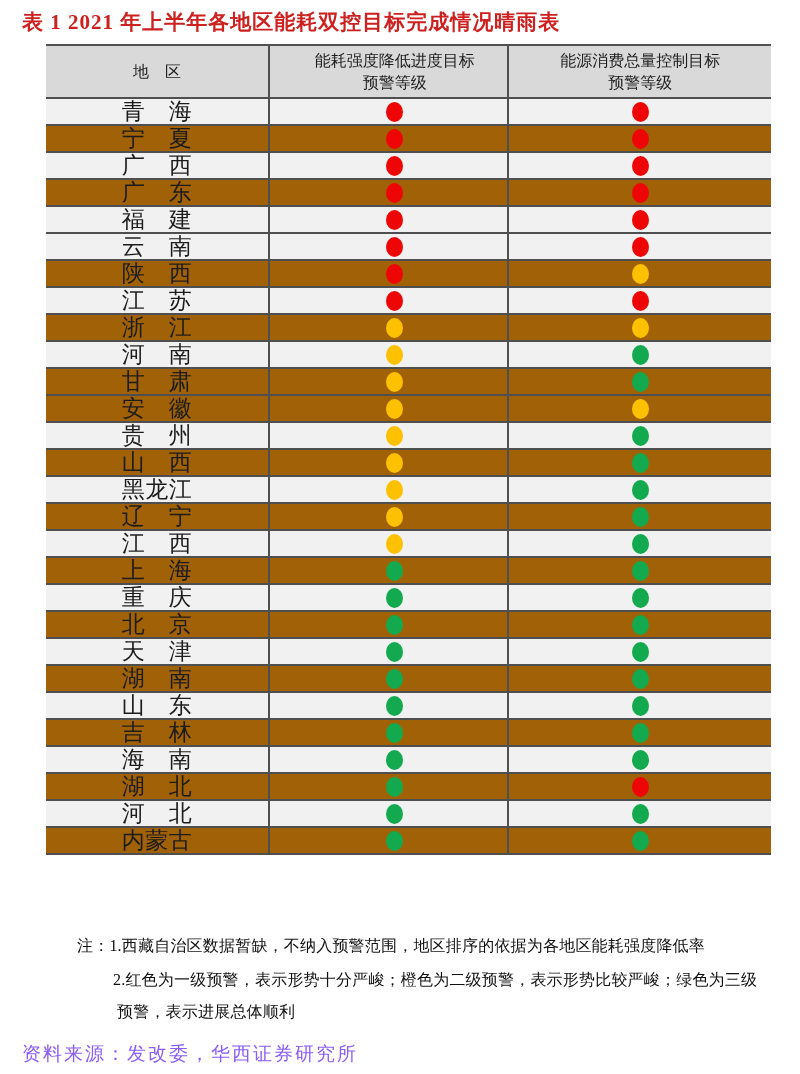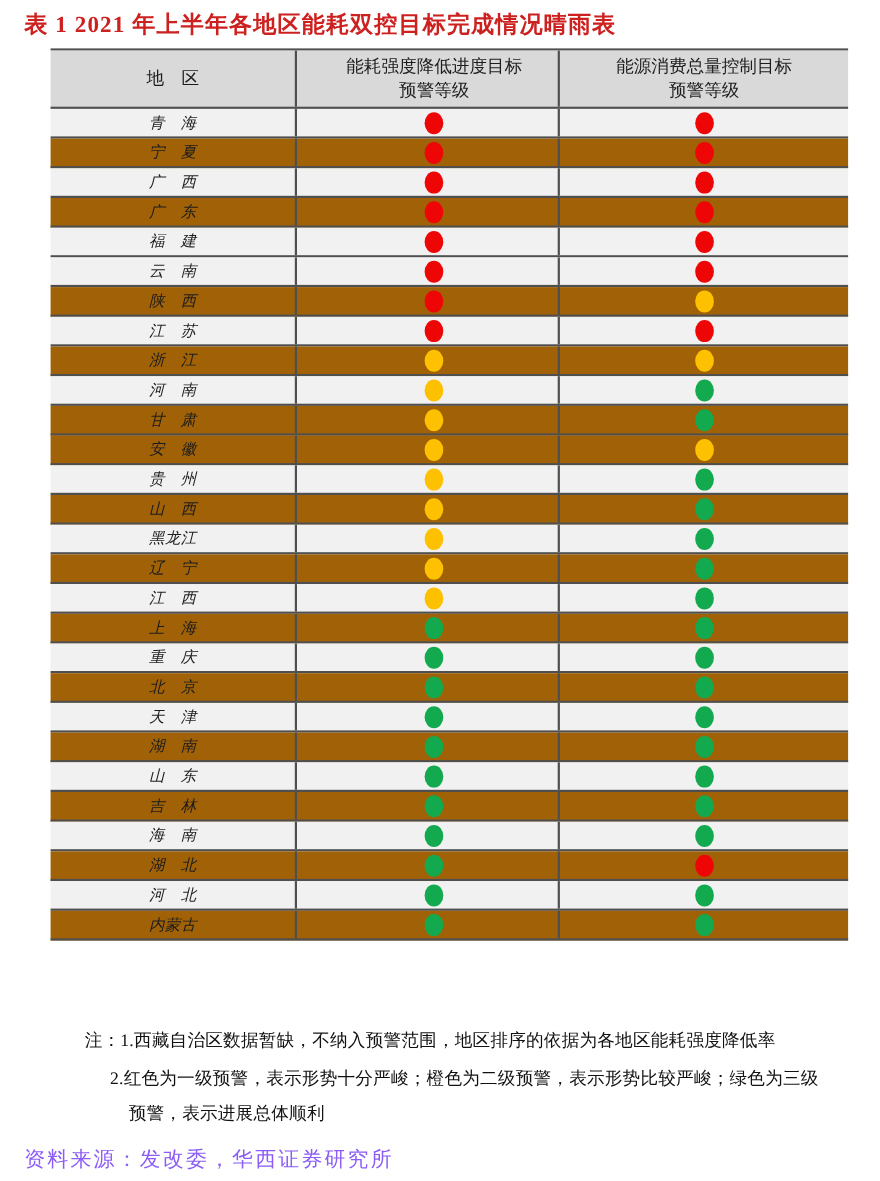--- a/index.html
+++ b/index.html
@@ -38,31 +38,31 @@
     display:flex; align-items:center; justify-content:center;
     box-sizing:border-box; overflow:hidden;
   }
   .c1 { width:231px; }
   .c2 { width:248px; border-left:2px solid #4f4f4f;padding-left:12px; }
   .c3 { width:274px; border-left:2px solid #4f4f4f; }
   .header-cell {
     flex-direction:column;
     font-size:16px; line-height:22px; text-align:center;
   }
-  .region-cell { font-size:14px; letter-spacing:0.5px;font-style:italic; }
+  .region-cell { font-size:23px; letter-spacing:0.5px; }
   .dot {
     width:17px; height:20px; border-radius:50%;
     display:inline-block;
   }
   .note {
     position:absolute; font-size:16px; color:#111111;
     white-space:nowrap; letter-spacing:0.2px;
   }
   .note1 { left:77px;  top:936px; }
-  .note2 { left:100px; top:970px; }
+  .note2 { left:113px; top:970px; }
   .note3 { left:117px; top:1002px; }
   .source {
     position:absolute; left:22px; top:1041px;
     font-size:19px; color:#8b5cf6; letter-spacing:2px;
     white-space:nowrap;
   }
 </style>
 </head>
 <body>
 

